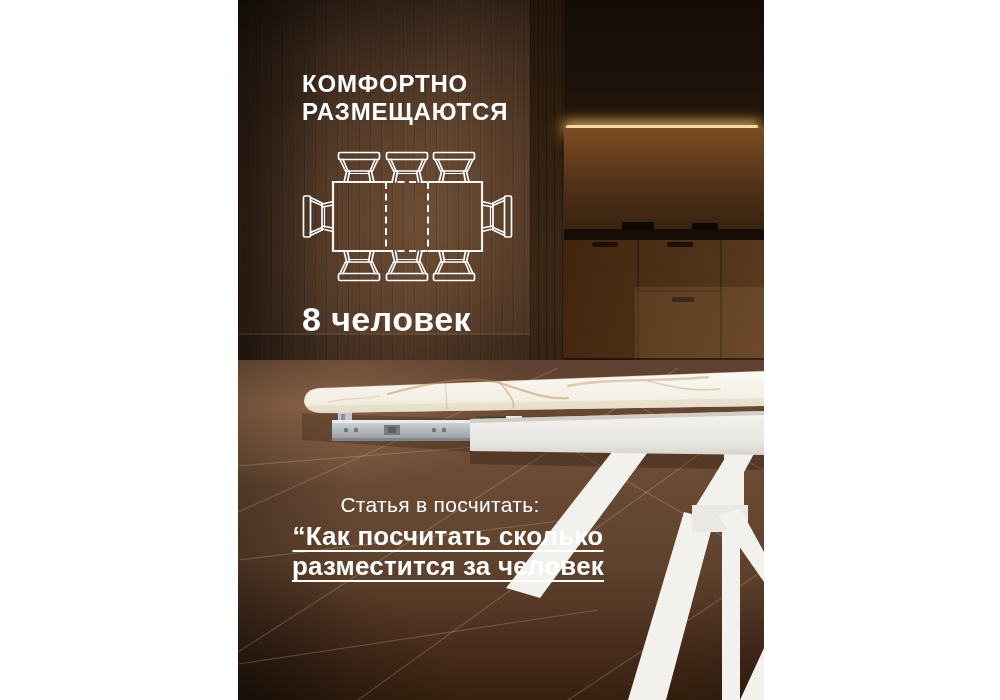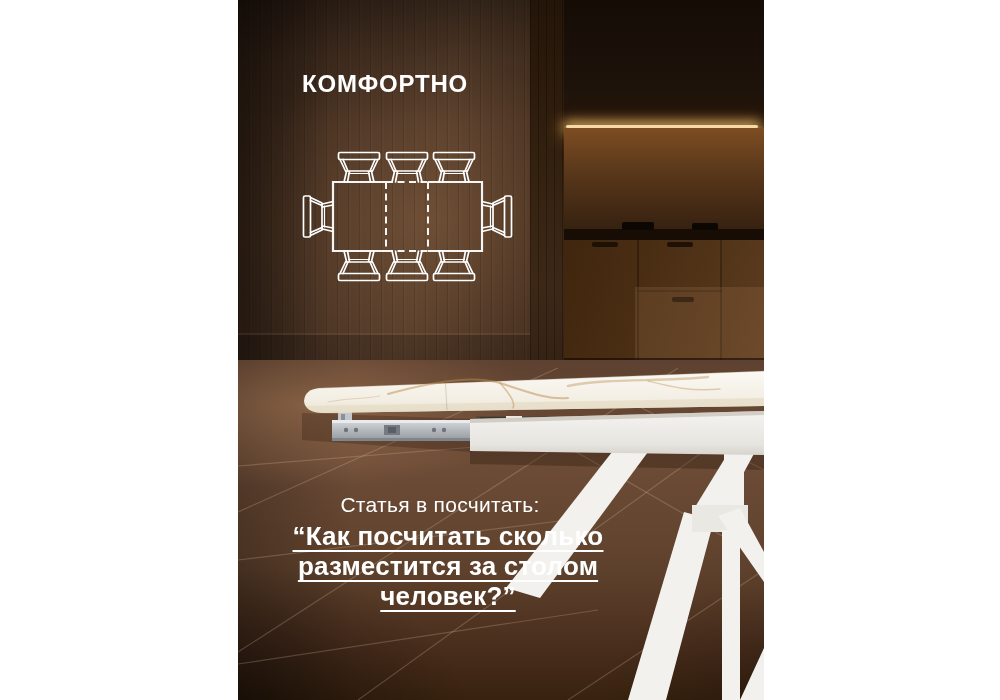--- a/index.html
+++ b/index.html
@@ -181,20 +181,21 @@
           <path d="M330,386 C370,378 420,382 470,377" stroke-width="2.4" opacity="0.4"></path>
           <path d="M410,381 C430,386 452,392 482,389" stroke-width="1.4" opacity="0.38"></path>
           <path d="M90,402 C110,398 126,399 142,396" stroke-width="1" opacity="0.3"></path>
         </g>
         <path d="M207,375 L209,410" stroke="rgba(120,100,70,0.25)" stroke-width="1" fill="none"></path>
       </g>
     </svg>
 
     <div class="abs headline">
       <div>КОМФОРТНО</div>
+      <div>РАЗМЕЩАЮТСЯ</div>
     </div>
 
     <svg class="abs" style="left:64px;top:151px;z-index:3;" width="211" height="131" viewBox="0 0 211 131">
       <defs>
         <g id="chairIcon" stroke="#fff" stroke-width="1.7" fill="none" stroke-linecap="round">
           <rect x="-20.5" y="0.5" width="41" height="7" rx="1.5"></rect>
           <path d="M-19,7.5 L-13.5,19"></path>
             <path d="M-16,7.5 L-11,19"></path>
           <path d="M19,7.5 L13.5,19"></path>
             <path d="M16,7.5 L11,19"></path>
@@ -219,24 +220,24 @@
       <use href="#chairIcon" transform="translate(57,1)"></use>
       <use href="#chairIcon" transform="translate(105,1)"></use>
       <use href="#chairIcon" transform="translate(152,1)"></use>
       <use href="#chairIcon" transform="translate(57,130) rotate(180)"></use>
       <use href="#chairIcon" transform="translate(105,130) rotate(180)"></use>
       <use href="#chairIcon" transform="translate(152,130) rotate(180)"></use>
       <use href="#chairIcon" transform="translate(1,65.5) rotate(-90)"></use>
       <use href="#chairIcon" transform="translate(210,65.5) rotate(90)"></use>
     </svg>
 
+    <div class="abs capacity">8 человек</div>
 
     <div class="abs note">
       <div class="note-intro">Статья в посчитать:</div>
       <div class="note-quote">
         <div>“Как посчитать сколько</div>
-        <div>разместится за столом</div>
-        <div>человек?”</div>
+        <div>разместится за человек</div>
       </div>
     </div>
 
   </div>
 </div>
 
 </body></html>

